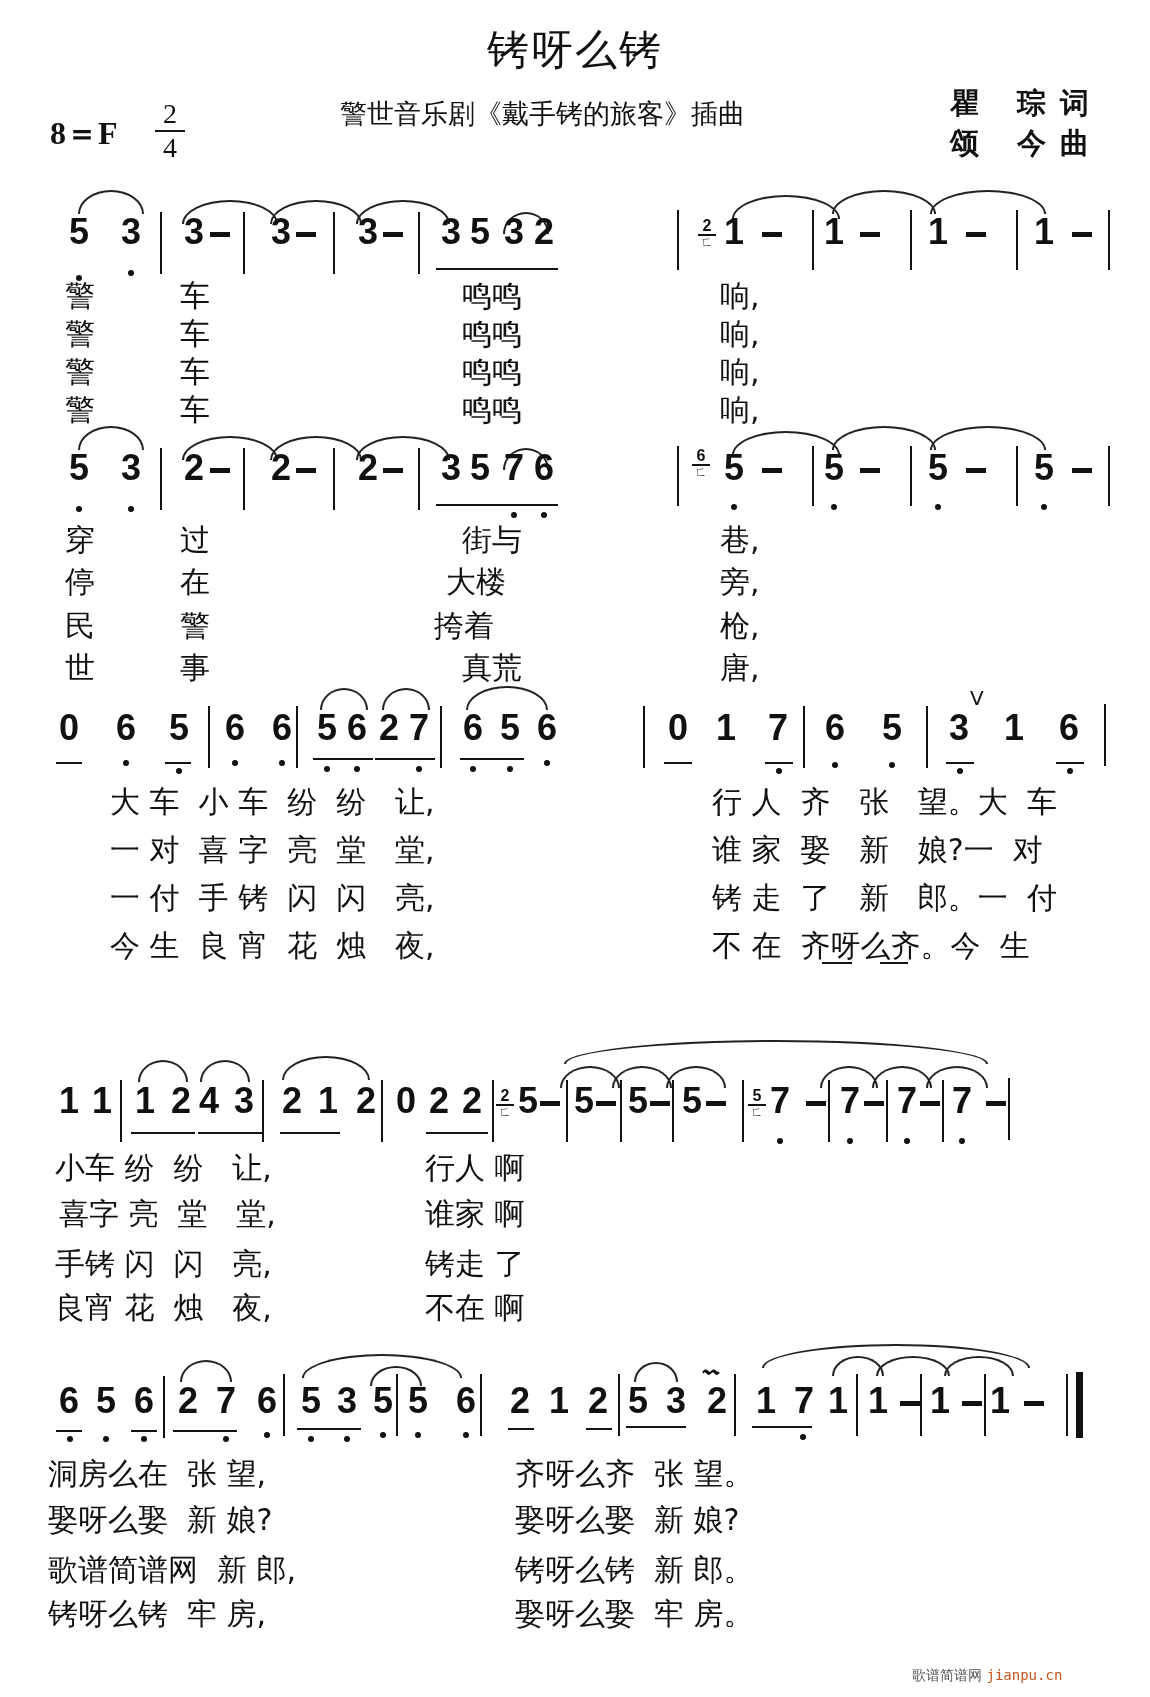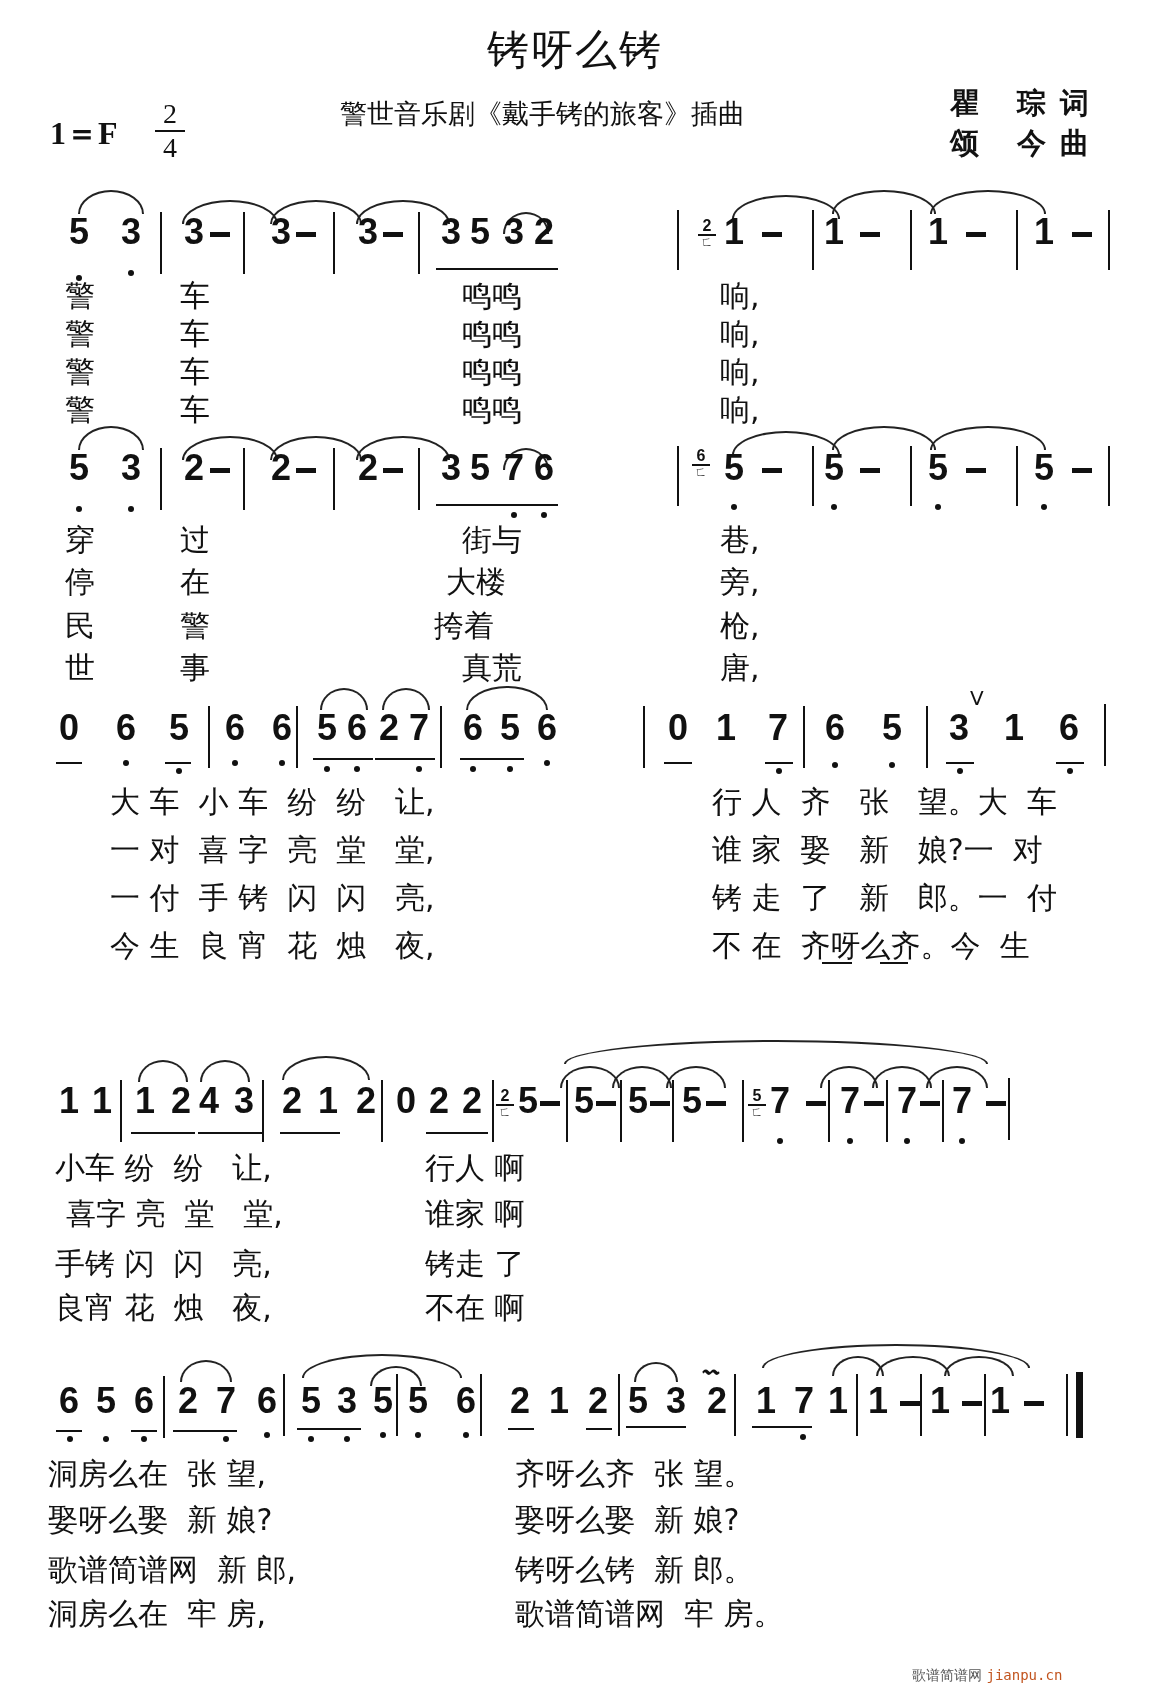--- a/index.html
+++ b/index.html
@@ -27,21 +27,21 @@
   .mord { position:absolute; font-size:16px; letter-spacing:-3px; font-weight:bold; }
   .watermark { left:912px; top:1667px; font-size:14px; color:#555; }
   .watermark .wm-url { color:#c2541e; font-family:"DejaVu Sans Mono", monospace; }
   .lyr-ul { position:absolute; height:2px; background:#111; }
 </style>
 </head>
 <body>
 
 <div class="abs title">铐呀么铐</div>
 <div class="abs subtitle">警世音乐剧《戴手铐的旅客》插曲</div>
-<div class="abs key">1＝F</div>
+<div class="abs key">8＝F</div>
 <div class="abs timesig">
   <div>2</div>
   <div class="bar"></div>
   <div>4</div>
 </div>
 <div class="abs credit" style="top:84px">瞿 琮词</div>
 <div class="abs credit" style="top:124px">颂 今曲</div>
 
 <div class="sys" style="top:0">
   <div class="slur" style="left:78px;top:190px;width:62px;height:22px"></div>
@@ -310,21 +310,21 @@
   <div class="dot" style="left:904px;top:1138px"></div>
   <div class="dash" style="left:920px;top:1101px"></div>
   <div class="bl" style="left:942px;top:1080px;height:62px"></div>
   <div class="n" style="left:948px;top:1083px">7</div>
   <div class="dot" style="left:959px;top:1138px"></div>
   <div class="dash" style="left:986px;top:1101px"></div>
   <div class="bl" style="left:1008px;top:1078px;height:62px"></div>
 
   <div class="lyric" style="left:55px;top:1150px">小车 纷  纷   让,</div>
   <div class="lyric" style="left:425px;top:1150px">行人 啊</div>
-  <div class="lyric" style="left:66px;top:1196px">喜字 亮  堂   堂,</div>
+  <div class="lyric" style="left:59px;top:1196px">喜字 亮  堂   堂,</div>
   <div class="lyric" style="left:425px;top:1196px">谁家 啊</div>
   <div class="lyric" style="left:55px;top:1246px">手铐 闪  闪   亮,</div>
   <div class="lyric" style="left:425px;top:1246px">铐走 了</div>
   <div class="lyric" style="left:55px;top:1290px">良宵 花  烛   夜,</div>
   <div class="lyric" style="left:425px;top:1290px">不在 啊</div>
 </div>
 
 <div class="sys" style="top:0">
   <div class="n" style="left:55px;top:1383px">6</div>
   <div class="ul" style="left:56px;top:1430px;width:26px"></div>
@@ -394,20 +394,20 @@
   <div class="dash" style="left:1024px;top:1401px"></div>
   <div class="bl" style="left:1066px;top:1374px;height:62px"></div>
   <div class="final" style="left:1076px;top:1372px;height:66px"></div>
 
   <div class="lyric" style="left:48px;top:1456px">洞房么在  张 望,</div>
   <div class="lyric" style="left:515px;top:1456px">齐呀么齐  张 望。</div>
   <div class="lyric" style="left:48px;top:1502px">娶呀么娶  新 娘?</div>
   <div class="lyric" style="left:515px;top:1502px">娶呀么娶  新 娘?</div>
   <div class="lyric" style="left:48px;top:1552px">歌谱简谱网  新 郎,</div>
   <div class="lyric" style="left:515px;top:1552px">铐呀么铐  新 郎。</div>
-  <div class="lyric" style="left:48px;top:1596px">洞房么在  牢 房,</div>
-  <div class="lyric" style="left:515px;top:1596px">歌谱简谱网  牢 房。</div>
+  <div class="lyric" style="left:48px;top:1596px">铐呀么铐  牢 房,</div>
+  <div class="lyric" style="left:515px;top:1596px">娶呀么娶  牢 房。</div>
 </div>
 
 <div class="abs watermark">
   <span>歌谱简谱网</span>
   <span class="wm-url">jianpu.cn</span>
 </div>
 
 </body></html>

